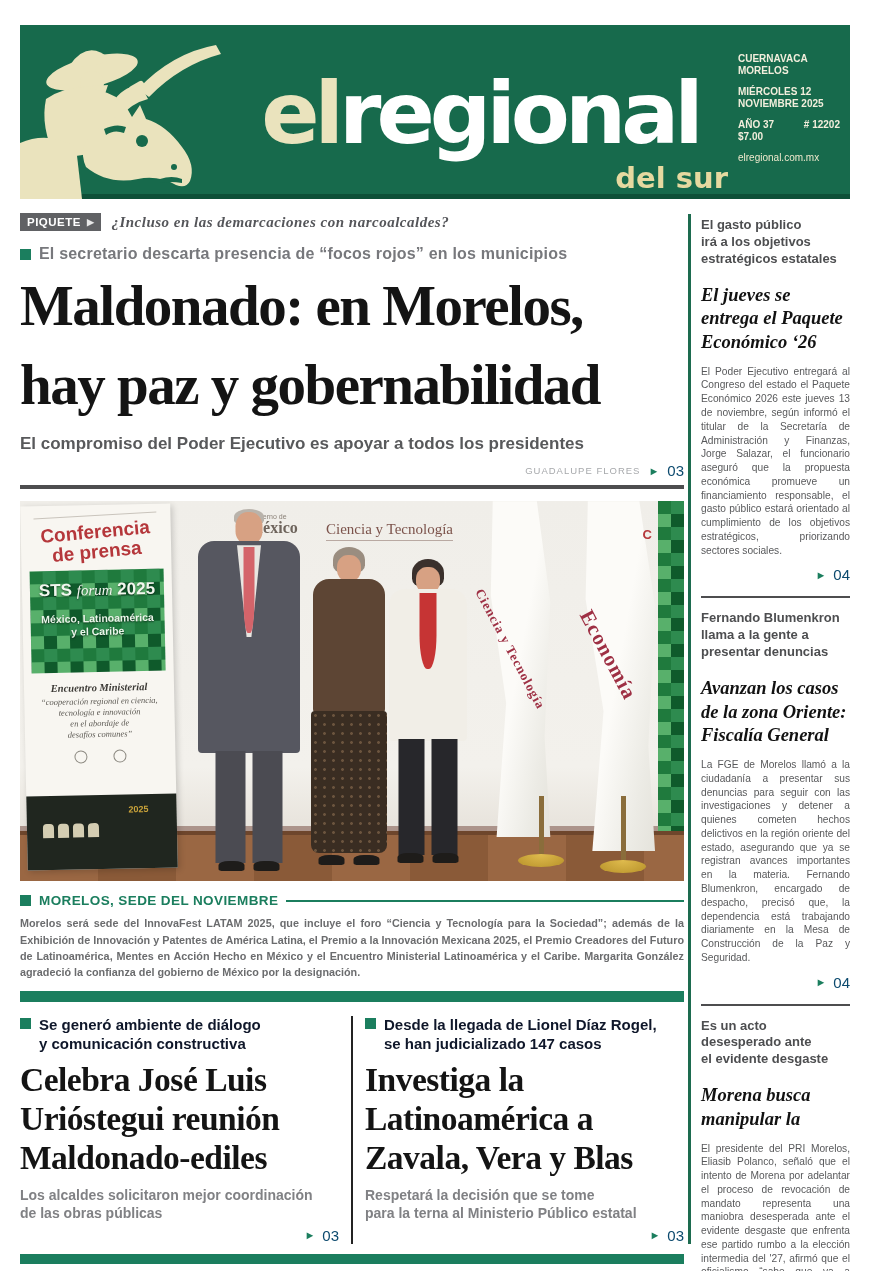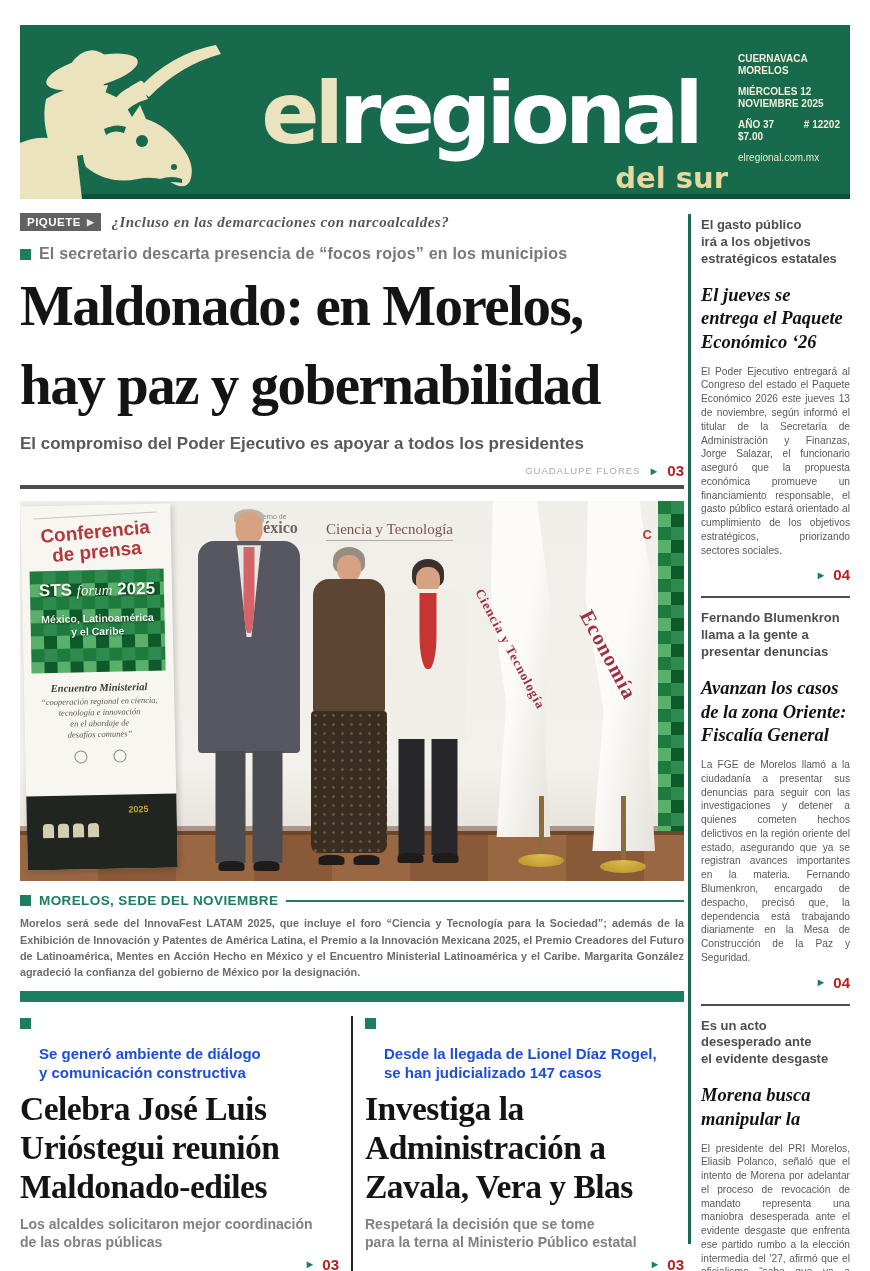--- a/index.html
+++ b/index.html
@@ -37,21 +37,21 @@
                   font-size:15px; color:#55565a; letter-spacing:.5px; }
   .kicker-row { display:flex; align-items:center; gap:8px; margin-top:14px; }
   .sq { width:11px; height:11px; background:#1b7e5e; flex:0 0 auto; }
   .lead-kicker { font-size:16px; font-weight:bold; color:#77787c; letter-spacing:.2px; }
   .lead-headline { font-family:"Liberation Serif", serif; font-weight:bold; color:#141414;
                    font-size:57px; line-height:1.38; letter-spacing:-1.5px; margin-top:4px; white-space:nowrap; }
   .lead-deck { font-size:17px; font-weight:bold; color:#58595b; margin-top:10px; }
   .byline-row { display:flex; justify-content:flex-end; align-items:center; gap:8px; margin-top:8px; }
   .byline { font-size:9.5px; color:#a7a9ac; letter-spacing:1px;text-align:right; }
   .pagearr { color:#1b7e5e; font-size:11px; }
-  .pagenum { color:#b91c1c; font-size:15px; font-weight:bold; }
+  .pagenum { color:#0c4a6e; font-size:15px; font-weight:normal; }
   .thick-rule { height:4px; background:#4d4d4f; margin-top:6px; }
 
   
   .photo { position:relative; width:664px; height:380px; margin-top:12px; overflow:hidden;
            background:linear-gradient(#f0eee9, #f3f1ec 70%, #e9e5de 84%); }
   .photo-floor { position:absolute; left:0; bottom:0; width:100%; height:50px;
                  background:repeating-linear-gradient(90deg,#9a6743 0 78px,#8a5a38 78px 156px);
                  border-top:4px solid #6e462c; }
   .skirting { position:absolute; left:0; bottom:50px; width:100%; height:5px; background:#7a5247; opacity:.55; }
 
@@ -114,21 +114,21 @@
                   line-height:1.5; text-align:justify; }
   .green-bar { height:11px; background:#1b7e5e; margin-top:11px; }
 
   
   .bottom-grid { display:flex; margin-top:14px; }
   .bottom-art { flex:1; }
   .bottom-art.left { padding-right:12px; }
   .bottom-art.right { padding-left:12px; }
   .bottom-divider { width:2px; background:#232323; flex:0 0 auto; }
   .b-kicker-row { display:flex; gap:8px; }
-  .b-kicker { font-size:15px; font-weight:bold; color:#1d4ed8; line-height:1.25;margin-top:29px; }
+  .b-kicker { font-size:15px; font-weight:bold; color:#0f172a; line-height:1.25; }
   .b-headline { font-family:"Liberation Serif", serif; font-weight:bold; color:#141414;
                 font-size:33.5px; line-height:1.17; letter-spacing:-.5px; margin-top:6px; }
   .b-deck { font-size:14px; font-weight:bold; color:#808184; line-height:1.3; margin-top:9px; }
   .b-pagerow { display:flex; justify-content:flex-end; align-items:center; gap:7px; margin-top:4px; }
 
   
   .sb-art { margin-bottom:0; }
   .sb-kicker { font-size:13px; font-weight:bold; color:#4d4e50; line-height:1.3; margin-top:5px; }
   .sb-headline { font-family:"Liberation Serif", serif; font-style:italic; font-weight:bold;
                  color:#121212; font-size:18.5px; line-height:1.28; margin-top:16px; }
@@ -366,21 +366,21 @@
       <article class="bottom-art right">
         <div class="b-kicker-row">
           <span class="sq" style="margin-top:2px;"></span>
           <div class="b-kicker">
             <div>Desde la llegada de Lionel Díaz Rogel,</div>
             <div>se han judicializado 147 casos</div>
           </div>
         </div>
         <h2 class="b-headline">
           <div>Investiga la</div>
-          <div>Administración a</div>
+          <div>Latinoamérica a</div>
           <div>Zavala, Vera y Blas</div>
         </h2>
         <div class="b-deck">
           <div>Respetará la decisión que se tome</div>
           <div>para la terna al Ministerio Público estatal</div>
         </div>
         <div class="b-pagerow">
           <span class="pagearr">►</span>
           <span class="pagenum">03</span>
         </div>

